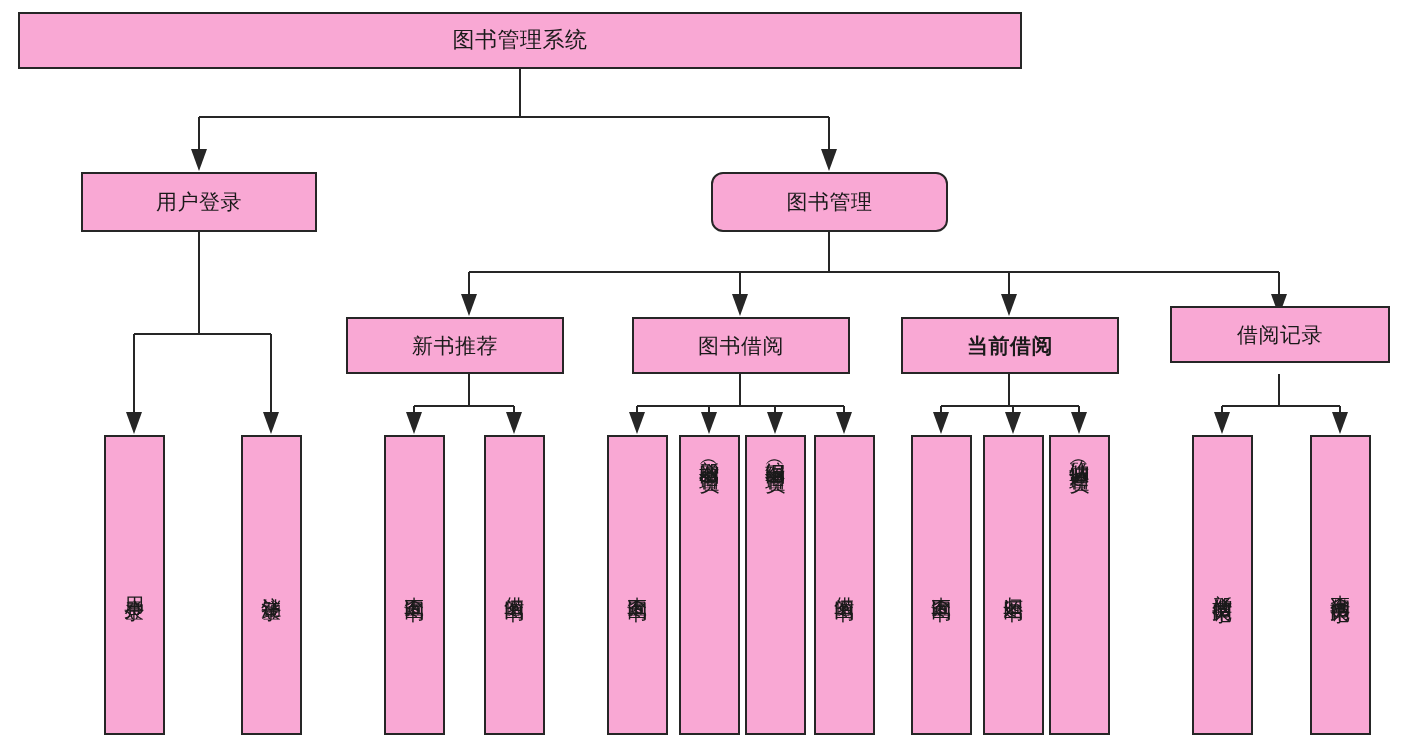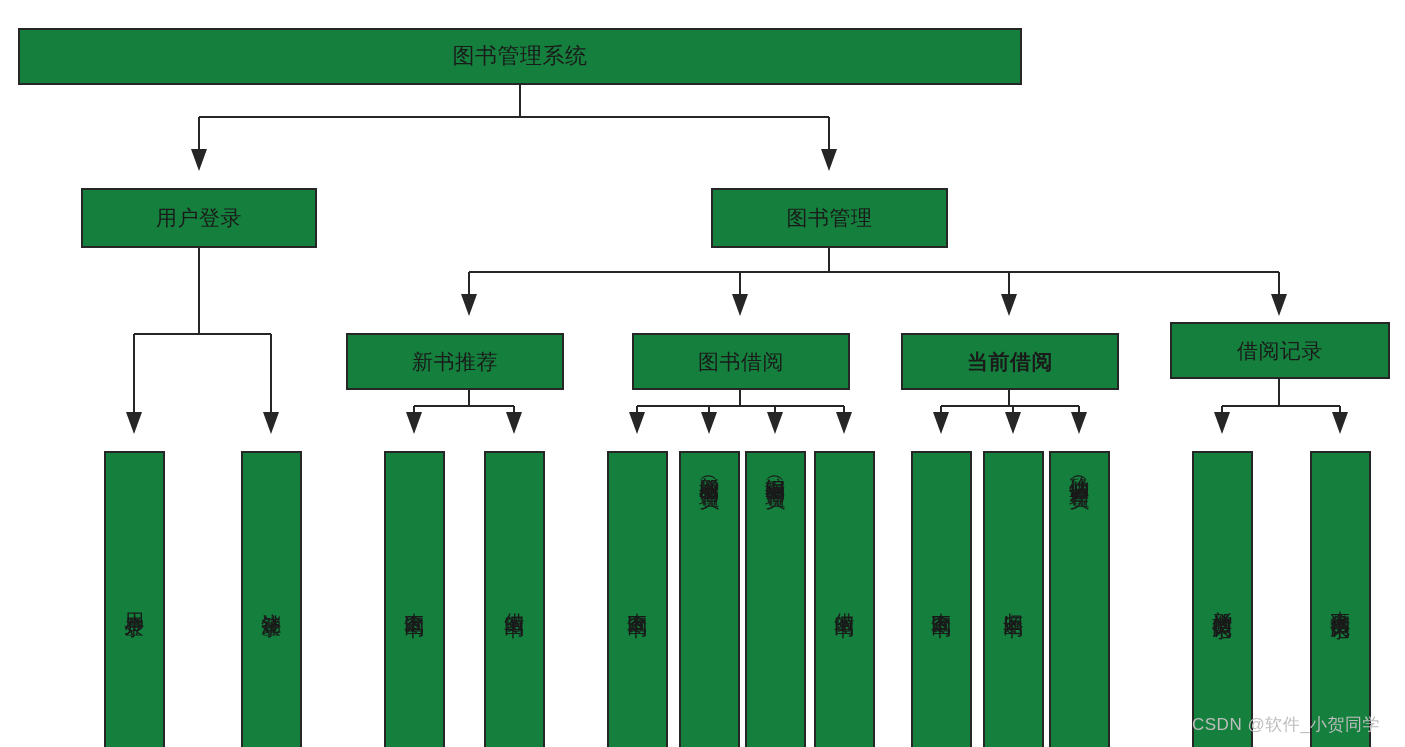--- a/index.html
+++ b/index.html
@@ -18,23 +18,22 @@
   #diagram-root {
     position: absolute;
     left: 0;
     top: 0;
     width: 1405px;
     height: 747px;
   }
   .node-box {
     position: absolute;
     box-sizing: border-box;
-    background: #15803d;
+    background: #f9a8d4;
     border: 2px solid #262626;
-    margin-top: 16px;
   }
   .node-label {
     position: absolute;
     left: 0;
     top: 0;
     width: 100%;
     height: 100%;
     display: flex;
     align-items: center;
     justify-content: center;
@@ -135,21 +134,21 @@
       <polygon points="1332,412 1348,412 1340,434" fill="#262626"></polygon>
     </svg>
 
   <div id="node-layer">
       <div class="node-box" style="left: 18px; top: 12px; width: 1004px; height: 57px;">
         <div class="node-label" style="font-size: 22px;">图书管理系统</div>
       </div>
       <div class="node-box" style="left: 81px; top: 172px; width: 236px; height: 60px;">
         <div class="node-label" style="font-size: 21px;">用户登录</div>
       </div>
-      <div class="node-box" style="left: 711px; top: 172px; width: 237px; height: 60px;">
+      <div class="node-box" style="left: 711px; top: 172px; width: 237px; height: 60px; border-radius: 12px;">
         <div class="node-label" style="font-size: 21px;">图书管理</div>
       </div>
       <div class="node-box" style="left: 346px; top: 317px; width: 218px; height: 57px;">
         <div class="node-label" style="font-size: 21px;">新书推荐</div>
       </div>
       <div class="node-box" style="left: 632px; top: 317px; width: 218px; height: 57px;">
         <div class="node-label" style="font-size: 21px; text-align: center;">图书借阅</div>
       </div>
       <div class="node-box" style="left: 901px; top: 317px; width: 218px; height: 57px;">
         <div class="node-label" style="font-size: 21px; font-weight: bold;">当前借阅</div>
@@ -191,15 +190,14 @@
         <div class="node-label" style="font-size: 20px;">确认归还（管理员）</div>
       </div>
       <div class="node-box vertical" style="left: 1192px; top: 435px; width: 61px; height: 300px;">
         <div class="node-label" style="font-size: 20px;">新增借阅记录</div>
       </div>
       <div class="node-box vertical" style="left: 1310px; top: 435px; width: 61px; height: 300px;">
         <div class="node-label" style="font-size: 20px;">查询借阅记录</div>
       </div>
     </div>
 
-  <div class="watermark" style="left: 1192px; top: 713px;">CSDN @软件_小贺同学</div>
 
 </div>
 
 </body></html>

